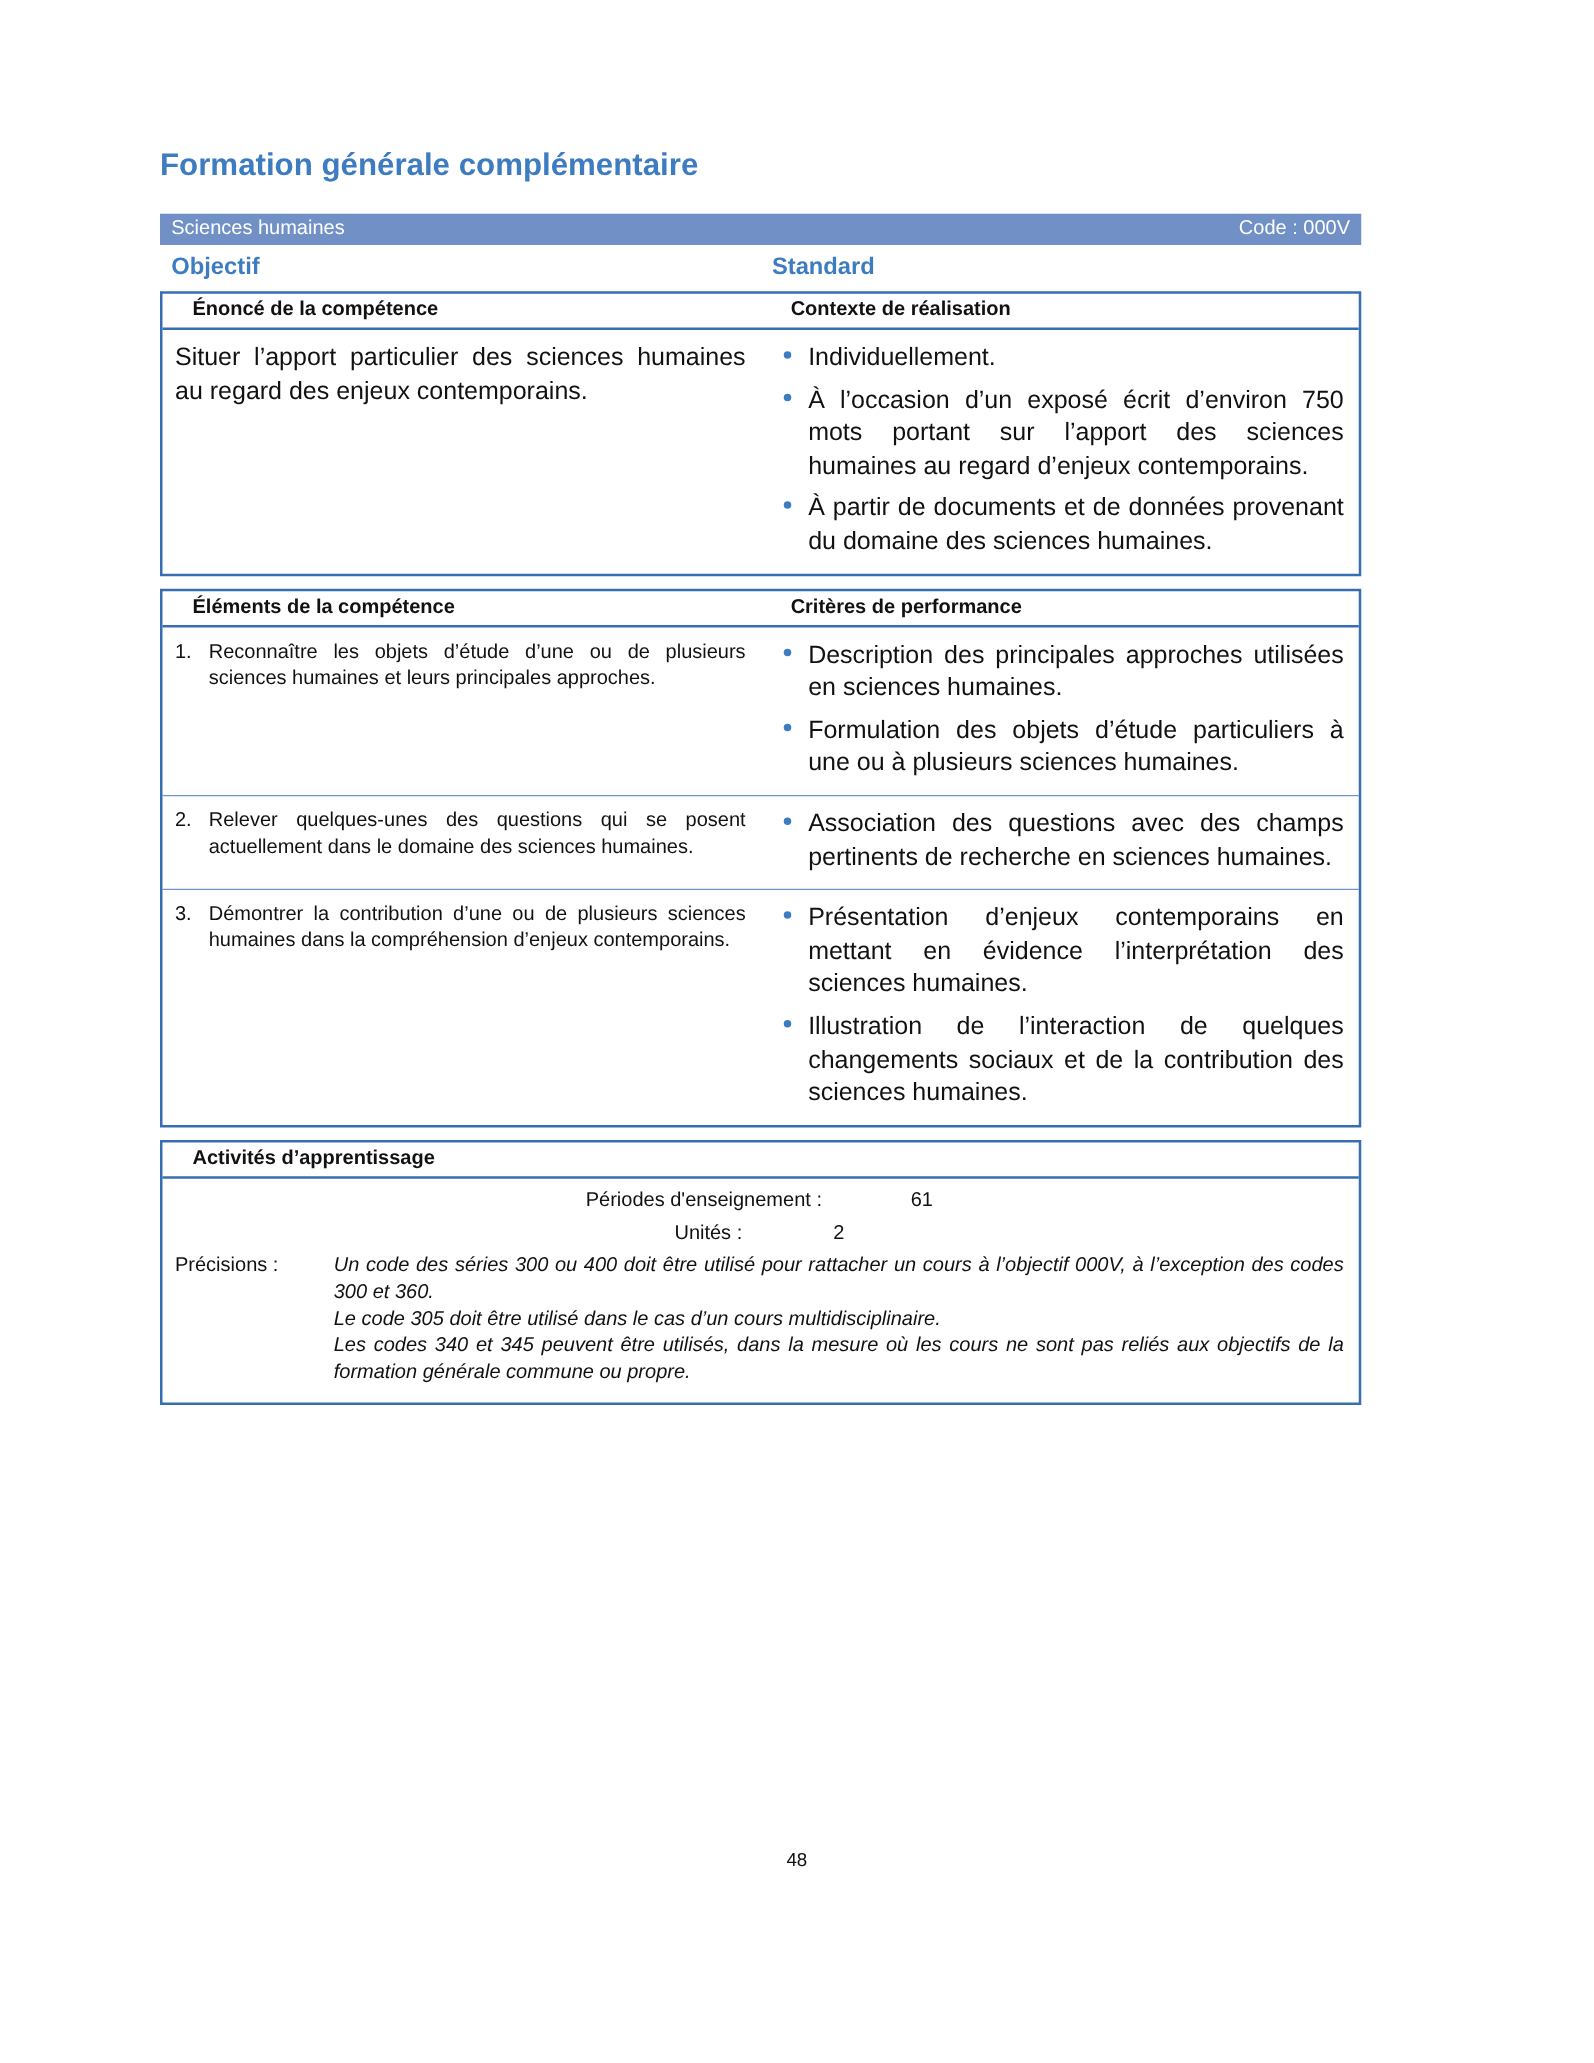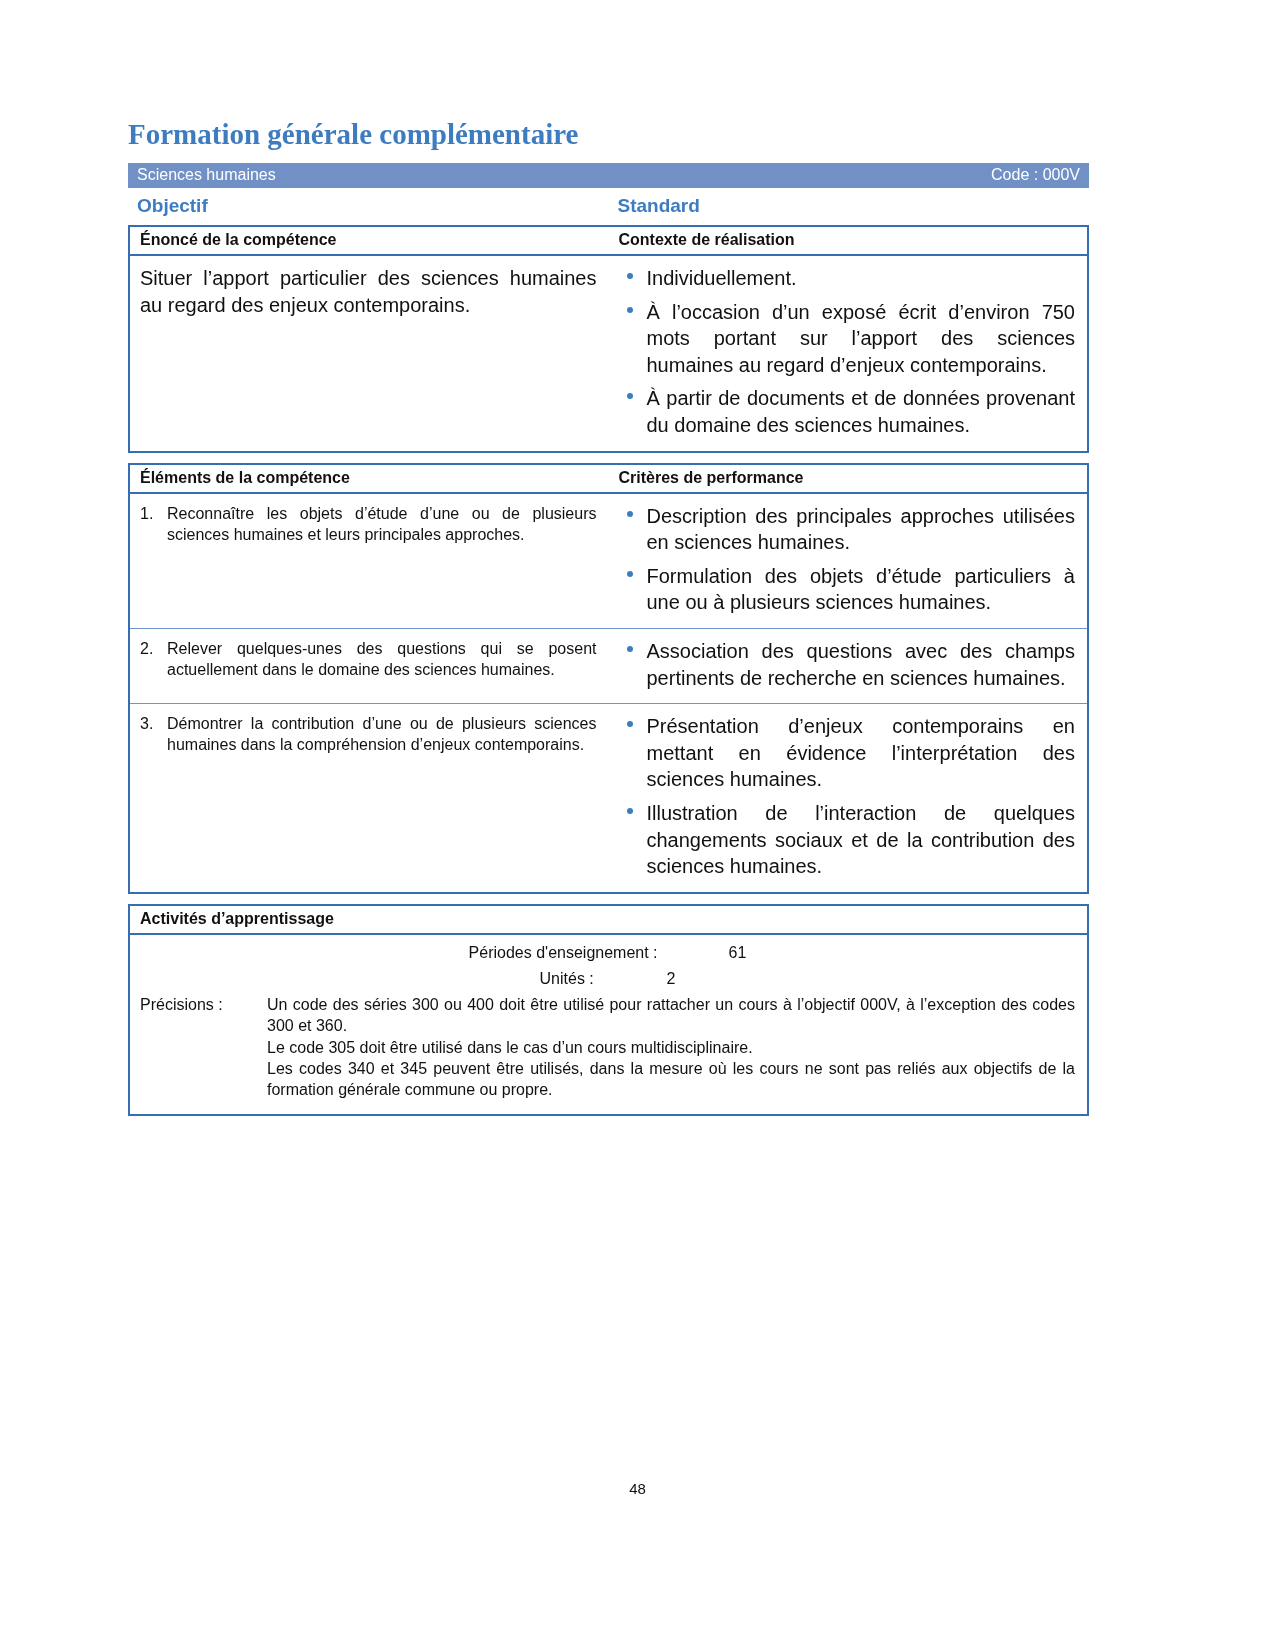--- a/index.html
+++ b/index.html
@@ -18,25 +18,24 @@
     width:1275px;height:1650px;
     margin:0 auto;
     background:#fff;
     font-family:"Liberation Sans", sans-serif;
     color:var(--text-color);
     overflow:hidden;
   }
   .content{position:absolute;left:128px;top:118px;width:961px;}
 
   .doc-title{
-    margin:0 0 12px 0;
-    font-size:29px;
+    margin:0 0 24px 0;
+    font-size:25px;
     font-weight:bold;
     color:var(--heading-blue);
-    font-family:Liberation Serif, serif;
   }
 
   .banner{
     background:var(--banner-blue);
     color:#ffffff;
     display:flex;
     justify-content:space-between;
     align-items:center;
     padding:3px 9px 4px 9px;
     font-size:16px;
@@ -61,21 +60,21 @@
   }
   .thead{
     display:grid;
     grid-template-columns:1fr 1fr;
     border-bottom:2px solid var(--border-blue);
   }
   .thead.single{grid-template-columns:1fr;}
   .th{
     font-weight:bold;
     font-size:16px;
-    padding:4px 10px 5px 10px;
+    padding:4px 10px 5px 24px;
   }
 
   .grid2{display:grid;grid-template-columns:1fr 1fr;}
   .cell{
     padding:9px 12px 12px 10px;
     font-size:20px;
     line-height:1.33;
     text-align:justify;
   }
 
@@ -97,21 +96,21 @@
     display:flex;
   }
   .num{flex:none;width:27px;}
   .elem-text{flex:1;text-align:justify;}
 
   .act-body{padding:7px 12px 13px 10px;font-size:16px;line-height:1.33;}
   .act-row{display:flex;margin-top:5px;justify-content:center;}
   .act-row:first-child{margin-top:0;}
   .act-label{flex:none;width:127px;}
   .act-label.periods{width:260px;}
-  .prec-text{flex:1;}
+  .prec-text{flex:1;font-style:italic;}
   .prec-para{text-align:justify;}
 
   .page-num{
     position:absolute;
     top:1480px;left:0;width:100%;
     text-align:center;
     font-size:15px;
   }
 </style>
 </head>

